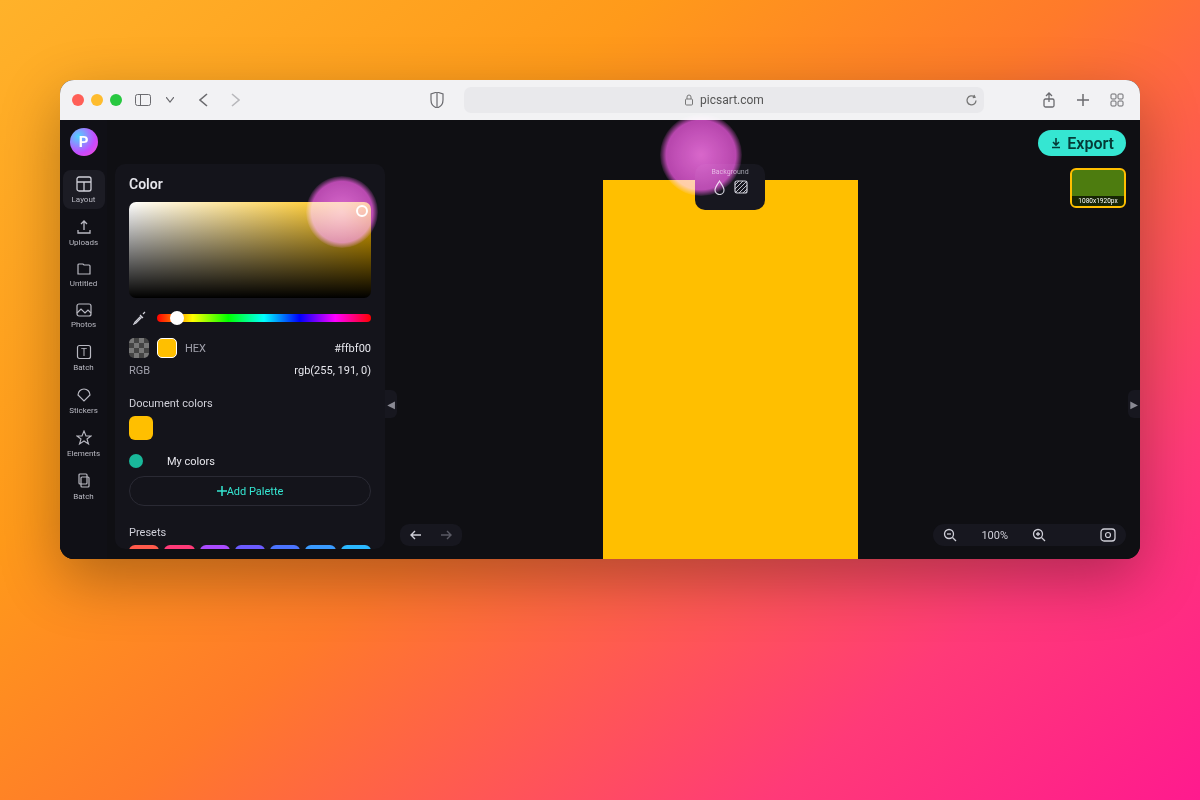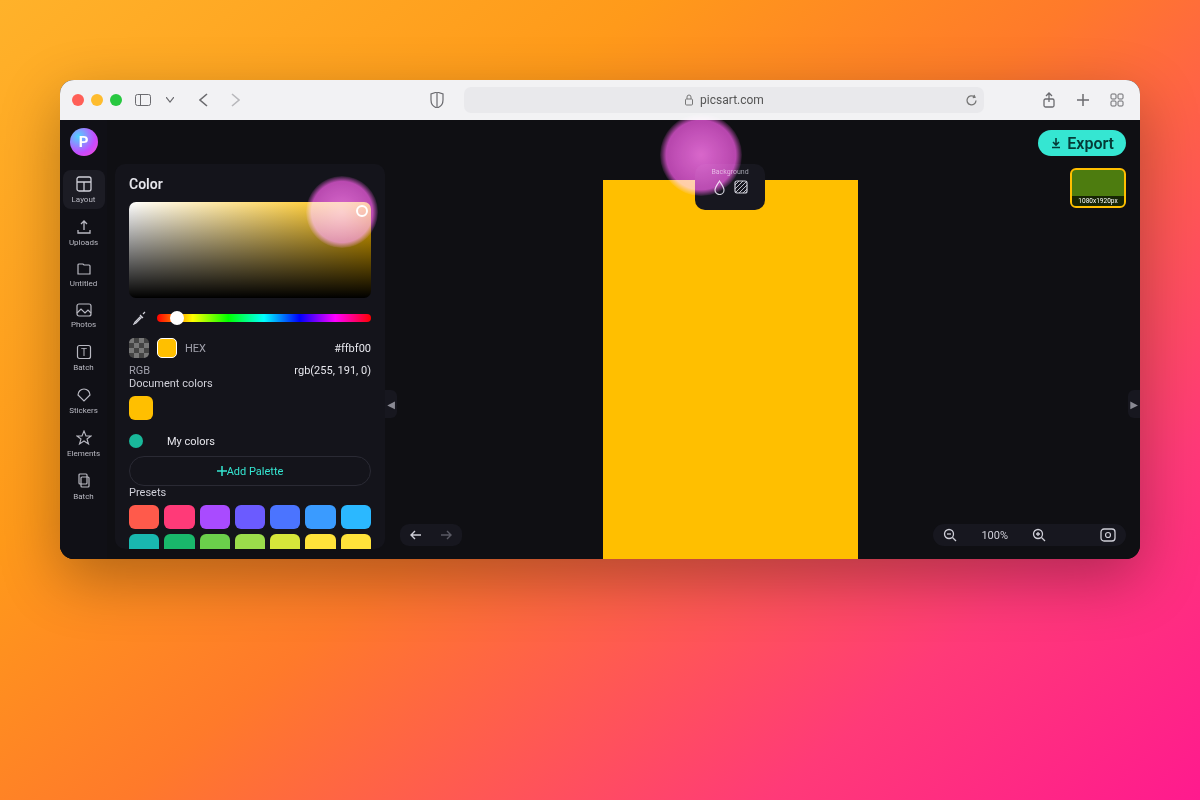--- a/index.html
+++ b/index.html
@@ -35,21 +35,21 @@
   .satval .ptr{ position:absolute; right:3px; top:3px; width:12px;height:12px;border:2px solid #fff;border-radius:50%;}
   .hue-row{ display:flex; align-items:center; gap:8px; margin-top:10px;}
   .eyedrop{ width:20px;height:20px;display:flex;align-items:center;justify-content:center;color:#cfcfd8;font-size:13px;}
   .hue{ flex:1; height:8px; border-radius:4px; background:linear-gradient(to right,#f00,#ff0,#0f0,#0ff,#00f,#f0f,#f00); position:relative;}
   .hue .hptr{position:absolute; left:6%; top:-3px; width:14px;height:14px;border-radius:50%;background:#fff;}
   .row{ display:flex; align-items:center; gap:8px; margin-top:10px; font-size:11px;}
   .swatch-tiny{width:20px;height:20px;border-radius:5px;}
   .trans{background:repeating-conic-gradient(#777 0% 25%, #444 0% 50%) 0/10px 10px;}
   .row .label{ color:#a0a0ab;}
   .row .val{ margin-left:auto; color:#e6e6ec;}
-  .section-title{ font-size:11px; color:#cfcfd8; margin-top:0; margin-bottom:6px;}
+  .section-title{ font-size:11px; color:#cfcfd8; margin-top:20px; margin-bottom:6px;}
   .doccolor{ width:24px;height:24px;border-radius:6px;background:#ffbf00;}
   .mycolors{ display:flex; align-items:center; gap:24px; margin-top:14px; font-size:11px;}
   .mycolors .dotlogo{width:14px;height:14px;border-radius:50%;background:#19b89a;}
   .addpalette{ margin-top:8px; height:30px; border:1px solid #2a2a34; border-radius:15px; display:flex;align-items:center;justify-content:center; font-size:11px; color:#35e6d2; cursor:pointer;}
   .presets{ display:grid; grid-template-columns:repeat(7,1fr); gap:5px; margin-top:6px;}
   .presets div{ height:24px; border-radius:6px;}
   .canvas{ position:absolute; left:340px; right:80px; top:44px; bottom:40px; display:flex; align-items:flex-start; justify-content:center;}
   .artboard{ width:255px; height:452px; background:#ffbf00; margin-top:16px;}
   .bg-tool{ position:absolute; left:50%; top:0; transform:translateX(-50%); width:70px; height:46px; background:#17171f; border-radius:10px; display:flex; flex-direction:column; align-items:center; padding-top:4px;}
   .bg-tool .bglabel{ font-size:7px; color:#a0a0ab;}

